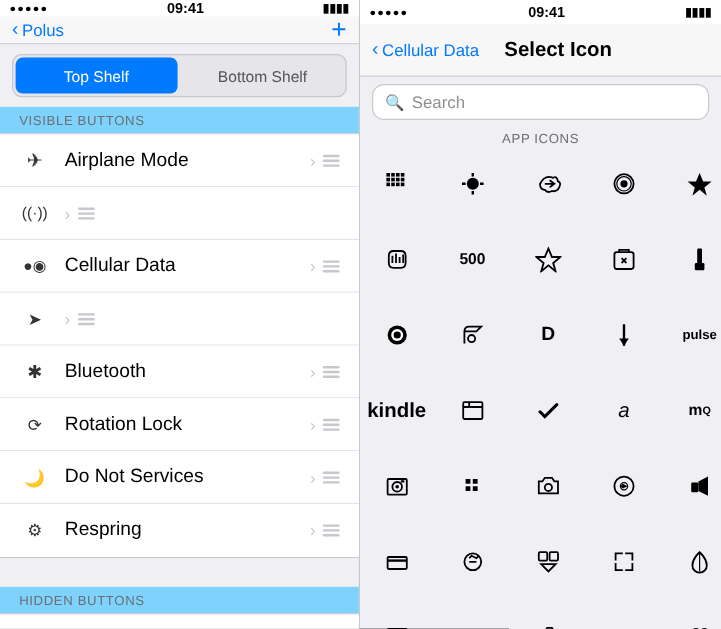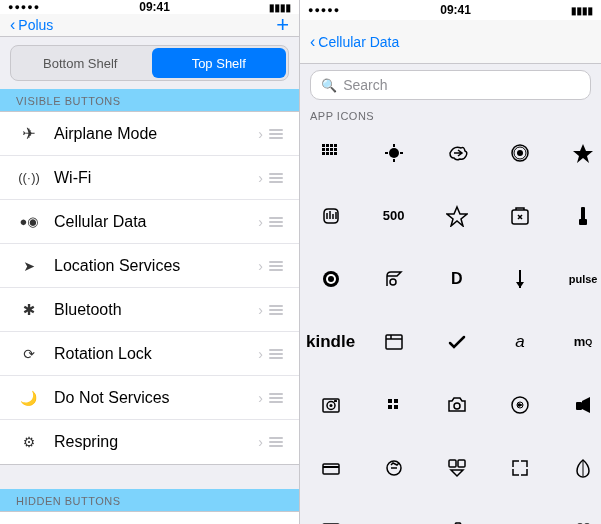--- a/index.html
+++ b/index.html
@@ -201,20 +201,21 @@
     }
     .search-icon-text { font-size: 13px; }
 
     .icons-section-header {
       padding: 4px 10px 2px;
       font-size: 11px;
       color: #6d6d72;
       text-transform: uppercase;
       letter-spacing: 0.5px;
       background: #efeff4;
+      text-align: center;
     }
 
     .icons-grid-container {
       flex: 1;
       overflow-y: auto;
       padding: 4px 6px;
     }
     .icons-grid {
       display: grid;
       grid-template-columns: repeat(6, 1fr);
@@ -247,60 +248,58 @@
   <div class="nav-bar">
     <span class="nav-back">
       <span style="font-size:16px">‹</span>
       <span>Polus</span>
     </span>
     <span class="nav-add">+</span>
   </div>
 
   <div class="segment-control">
     <div class="segment-wrapper">
+      <div class="segment-btn active">Top Shelf</div>
       <div class="segment-btn">Bottom Shelf</div>
-      <div class="segment-btn active">Top Shelf</div>
     </div>
   </div>
 
   <div class="section-header">VISIBLE BUTTONS</div>
   <div class="list-group">
     <div class="list-item">
       <div class="list-item-icon">✈</div>
       <span class="list-item-label">Airplane Mode</span>
       <span class="list-item-chevron">›</span>
       <div class="drag-lines">
           <div class="drag-line"></div>
           <div class="drag-line"></div>
           <div class="drag-line"></div>
         </div>
     </div>
     <div class="list-item">
       <div class="list-item-icon" style="font-size:13px">((·))</div>
-      <span class="list-item-label">Wi-Fi</span>
       <span class="list-item-chevron">›</span>
       <div class="drag-lines">
           <div class="drag-line"></div>
           <div class="drag-line"></div>
           <div class="drag-line"></div>
         </div>
     </div>
     <div class="list-item">
       <div class="list-item-icon" style="font-size:13px">●◉</div>
       <span class="list-item-label">Cellular Data</span>
       <span class="list-item-chevron">›</span>
       <div class="drag-lines">
           <div class="drag-line"></div>
           <div class="drag-line"></div>
           <div class="drag-line"></div>
         </div>
     </div>
     <div class="list-item">
       <div class="list-item-icon" style="font-size:14px">➤</div>
-      <span class="list-item-label">Location Services</span>
       <span class="list-item-chevron">›</span>
       <div class="drag-lines">
           <div class="drag-line"></div>
           <div class="drag-line"></div>
           <div class="drag-line"></div>
         </div>
     </div>
     <div class="list-item">
       <div class="list-item-icon" style="font-size:15px">✱</div>
       <span class="list-item-label">Bluetooth</span>
@@ -365,20 +364,21 @@
     <span style="font-size:9px;letter-spacing:1px">●●●●●</span>
     <span class="time">09:41</span>
     <span class="status-icons">▮▮▮▮</span>
   </div>
 
   <div class="nav-bar">
     <span class="nav-back">
       <span style="font-size:16px">‹</span>
       <span>Cellular Data</span>
     </span>
+    <span class="nav-title">Select Icon</span>
     <span style="width:60px"></span>
   </div>
 
   <div class="search-bar">
     <div class="search-input">
       <span class="search-icon-text">🔍</span>
       <span style="color:#8e8e93">Search</span>
     </div>
   </div>
 

